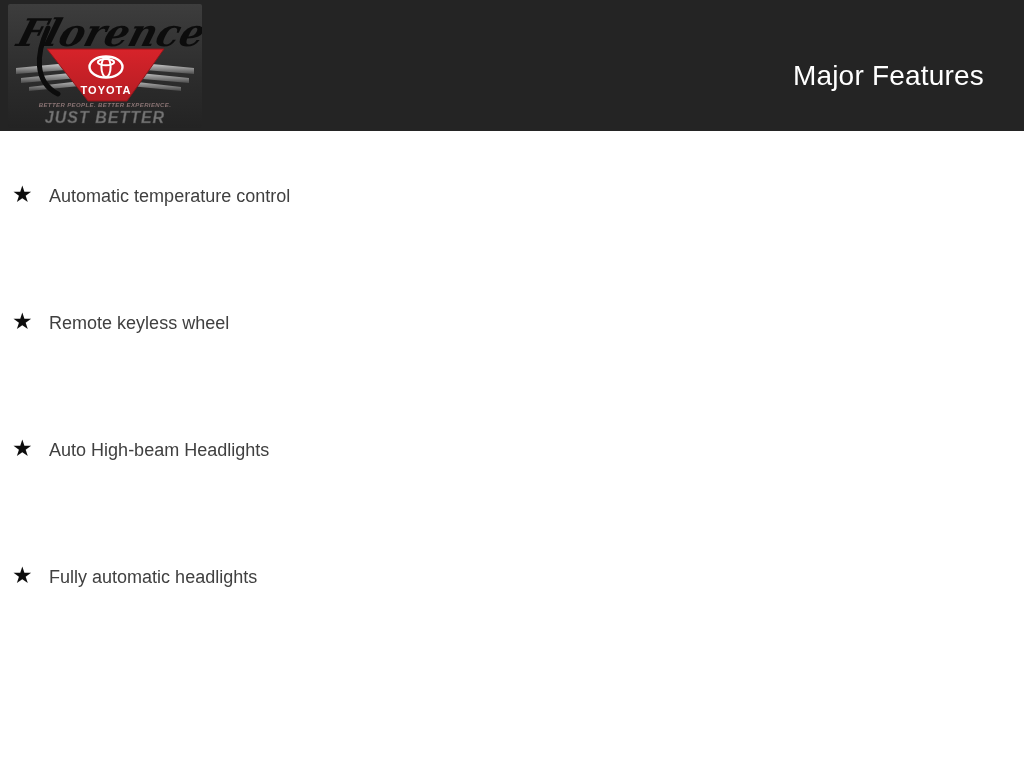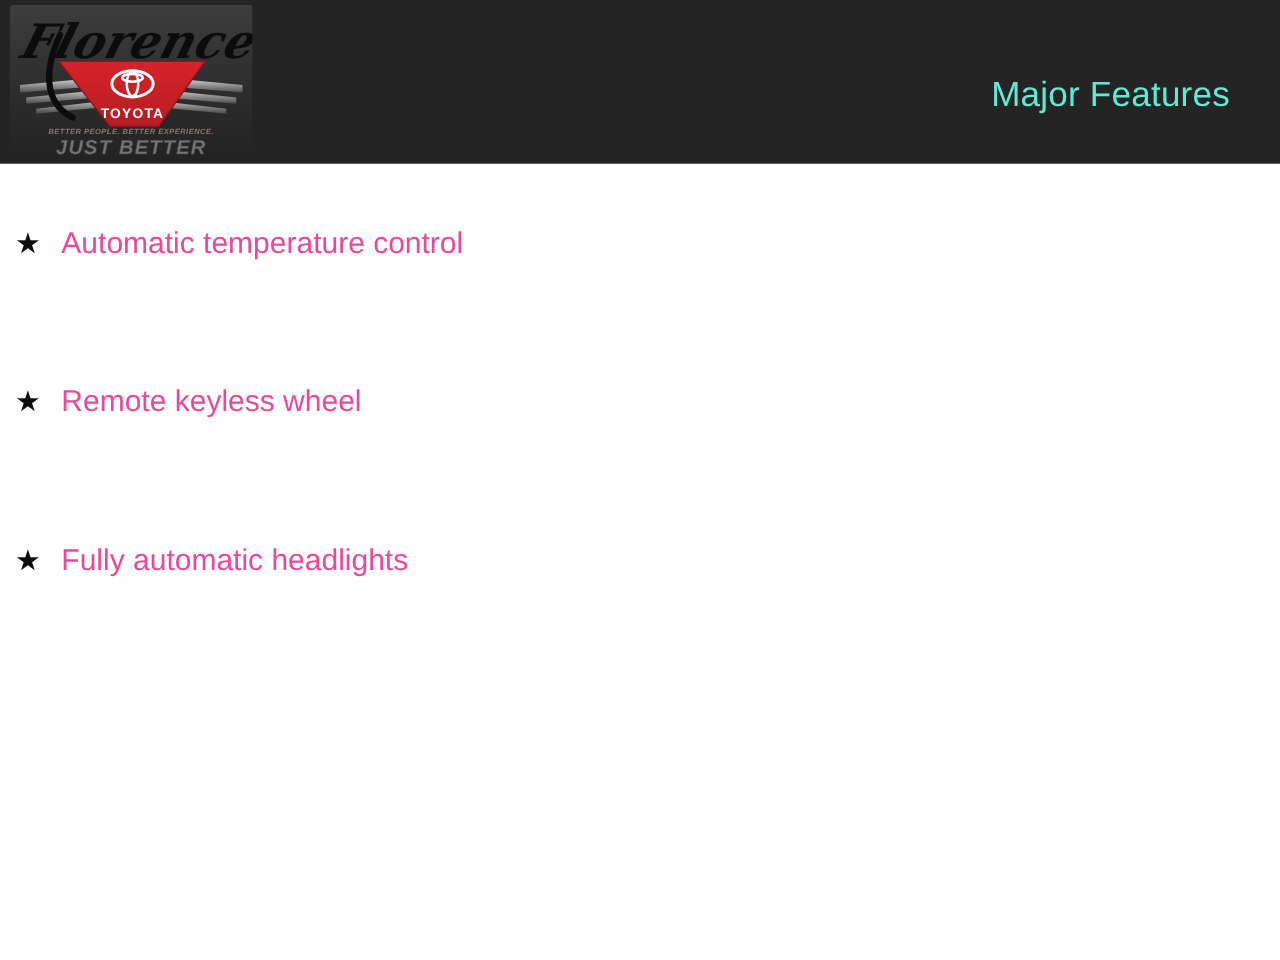--- a/index.html
+++ b/index.html
@@ -22,21 +22,21 @@
     position: absolute;
     left: 8px; top: 4px;
     width: 194px; height: 124px;
   }
   .header-title {
     position: absolute;
     right: 40px; top: 0;
     height: 152px;
     display: flex;
     align-items: center;
-    color: #5eead4;
+    color: #ffffff;
     font-size: 28px;
     font-weight: 400;
     letter-spacing: 0.2px;
     margin-left: 34px;
   }
 
   
   .feature-list {
     position: absolute;
     left: 0; top: 131px;
@@ -53,22 +53,22 @@
   .feature-item .star {
     display: inline-block;
     font-family: "DejaVu Sans", sans-serif;
     font-size: 23px;
     color: #0d0d0d;
     vertical-align: baseline;
     margin-right: 12px;
   }
   .feature-item .label {
     display: inline-block;
-    font-size: 24px;
-    color: #ec4899;
+    font-size: 18px;
+    color: #404040;
     vertical-align: baseline;
   }
 </style>
 </head>
 <body>
 
 <div class="header">
 
   <div class="logo-box">
     <svg width="194" height="124" viewBox="0 0 194 124">
@@ -132,15 +132,19 @@
   <li class="feature-item">
     <span class="star">★</span>
     <span class="label">Automatic temperature control</span>
   </li>
   <li class="feature-item">
     <span class="star">★</span>
     <span class="label">Remote keyless wheel</span>
   </li>
   <li class="feature-item">
     <span class="star">★</span>
+    <span class="label">Auto High-beam Headlights</span>
+  </li>
+  <li class="feature-item">
+    <span class="star">★</span>
     <span class="label">Fully automatic headlights</span>
   </li>
 </ul>
 
 </body></html>

